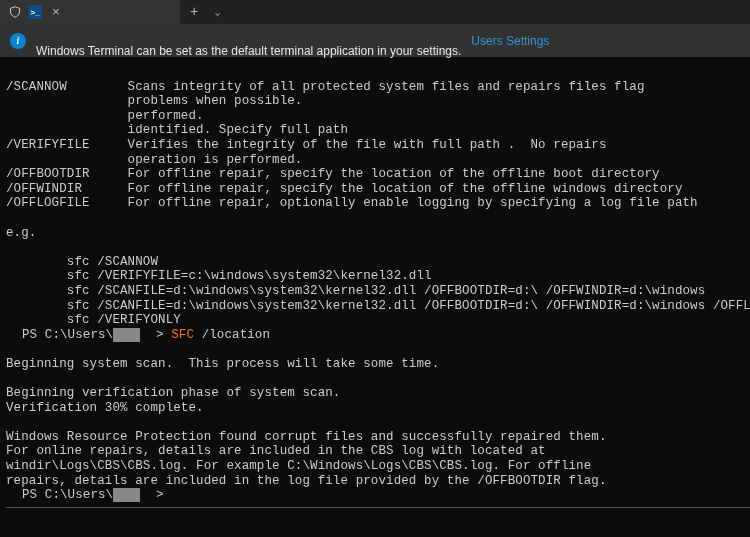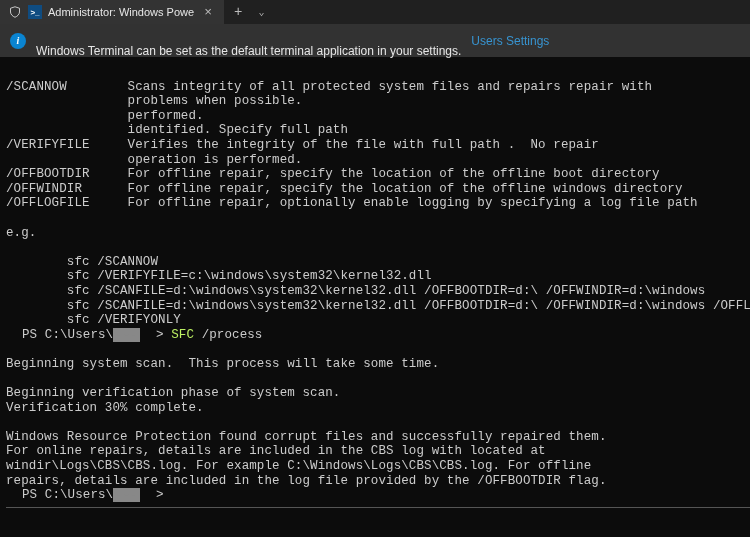--- a/index.html
+++ b/index.html
@@ -97,68 +97,67 @@
       font-family: serif;
     }
     .info-text { color: #e6e6e6; margin-top: 20px; }
     .open-settings { color: #3794d1; cursor: pointer; }
     .terminal {
       padding: 8px 6px;
       line-height: 14.6px;
       white-space: pre;
       letter-spacing: 0.1px;
     }
-    .cmd-name { color: #bef264; }
+    .cmd-name { color: #f97316; }
     .prompt { color: #cccccc; margin-left: 16px; }
     .path-hidden { background: #888; color: #888; padding: 0 2px; }
     .rule { border: none; border-top: 1px solid #555; margin-top: 4px; width: 745px; }
   </style>
 </head>
 <body>
 
 <div class="titlebar">
   <div class="tab">
     <span class="shield-icon">
       <svg viewBox="0 0 16 16" width="12" height="12" fill="none" stroke="currentColor" stroke-width="1.2">
           <path d="M8 1 L14 3 V8 C14 11 11 14 8 15 C5 14 2 11 2 8 V3 Z"></path>
         </svg>
     </span>
     <span class="ps-icon">&gt;_</span>
-    <span class="tab-title">Administrator: Windows Powe</span>
     <span class="close-btn">×</span>
   </div>
   <span class="new-tab">+</span>
   <span class="dropdown-btn">⌄</span>
 </div>
 
 <div class="info-bar">
   <span class="info-icon">i</span>
   <span class="info-text">Windows Terminal can be set as the default terminal application in your settings.</span>
   <span class="open-settings">Users Settings</span>
 </div>
 
 <div class="terminal" id="terminal">
-<span>/SCANNOW        Scans integrity of all protected system files and repairs repair with</span>
+<span>/SCANNOW        Scans integrity of all protected system files and repairs files flag</span>
                 problems when possible.
                 performed.
                 identified. Specify full path <file>
-<span>/VERIFYFILE     Verifies the integrity of the file with full path <file>.  No repair</file></span>
+<span>/VERIFYFILE     Verifies the integrity of the file with full path <file>.  No repairs</file></span>
                 operation is performed.
 <span>/OFFBOOTDIR     For offline repair, specify the location of the offline boot directory</span>
 <span>/OFFWINDIR      For offline repair, specify the location of the offline windows directory</span>
 <span>/OFFLOGFILE     For offline repair, optionally enable logging by specifying a log file path</span>
 
 e.g.
 
         sfc /SCANNOW
         sfc /VERIFYFILE=c:\windows\system32\kernel32.dll
         sfc /SCANFILE=d:\windows\system32\kernel32.dll /OFFBOOTDIR=d:\ /OFFWINDIR=d:\windows
         sfc /SCANFILE=d:\windows\system32\kernel32.dll /OFFBOOTDIR=d:\ /OFFWINDIR=d:\windows /OFFLOGFILE=c:\
         sfc /VERIFYONLY
-<span class="prompt">PS C:\Users\</span><span class="path-hidden">---</span><span class="prompt">&gt; </span><span class="cmd-name">SFC</span><span> /process</span>
+<span class="prompt">PS C:\Users\</span><span class="path-hidden">---</span><span class="prompt">&gt; </span><span class="cmd-name">SFC</span><span> /location</span>
 <span></span>
 <span>Beginning system scan.  This process will take some time.</span>
 <span></span>
 <span>Beginning verification phase of system scan.</span>
 <span>Verification 30% complete.</span>
 <span></span>
 <span>Windows Resource Protection found corrupt files and successfully repaired them.</span>
 <span>For online repairs, details are included in the CBS log with located at</span>
 <span>windir\Logs\CBS\CBS.log. For example C:\Windows\Logs\CBS\CBS.log. For offline</span>
 <span>repairs, details are included in the log file provided by the /OFFBOOTDIR flag.</span>

